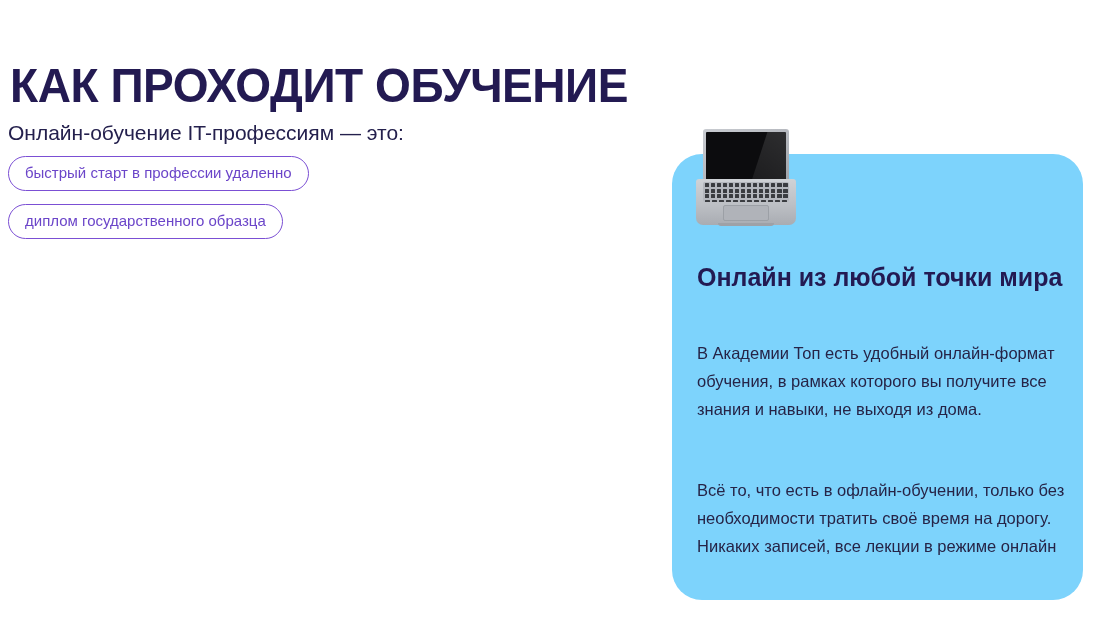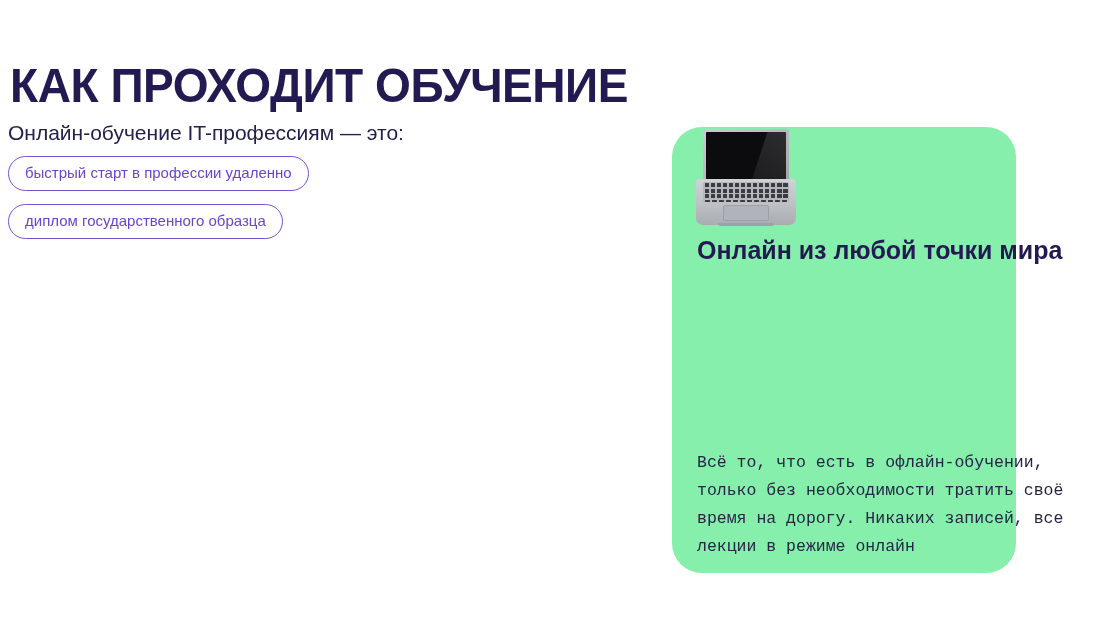--- a/index.html
+++ b/index.html
@@ -59,24 +59,24 @@
     padding: 7px 16px 8px 16px;
     background: #ffffff;
     white-space: nowrap;
     box-sizing: border-box;
   }
 
   
   .side-card {
     position: absolute;
     left: 672px;
-    top: 127px;
-    width: 344px;
+    top: 154px;
+    width: 411px;
     height: 446px;
-    background: #86efac;
+    background: #7dd3fc;
     border-radius: 30px;
   }
   .card-title {
     position: absolute;
     left: 25px;
     top: 108px;
     font-size: 25px;
     line-height: 30px;
     font-weight: bold;
     color: #231a52;
@@ -84,21 +84,21 @@
   }
   .card-para {
     position: absolute;
     left: 25px;
     width: 375px;
     font-size: 16.5px;
     line-height: 28px;
     color: #262447;
   }
   .card-para.p1 { top: 168px; }
-  .card-para.p2 { top: 305px; font-family: Liberation Mono, monospace; }
+  .card-para.p2 { top: 305px; }
 
   
   .laptop {
     position: absolute;
     left: 696px;
     top: 129px;
     width: 100px;
     height: 96px;
   }
   .laptop-lid {
@@ -191,20 +191,21 @@
 
 <div class="lead-text">Онлайн-обучение IT-профессиям — это:</div>
 
 <div class="pill-list">
   <span class="pill">быстрый старт в профессии удаленно</span>
   <span class="pill">диплом государственного образца</span>
 </div>
 
 <div class="side-card">
   <div class="card-title">Онлайн из любой точки мира</div>
+  <p class="card-para p1">В Академии Топ есть удобный онлайн-формат обучения, в рамках которого вы получите все знания и навыки, не выходя из дома.</p>
   <p class="card-para p2">Всё то, что есть в офлайн-обучении, только без необходимости тратить своё время на дорогу. Никаких записей, все лекции в режиме онлайн</p>
 </div>
 
 <div class="laptop">
   <div class="laptop-lid">
     <div class="laptop-screen"></div>
   </div>
   <div class="laptop-base">
     <div class="laptop-keys">
       <div class="key-row">

